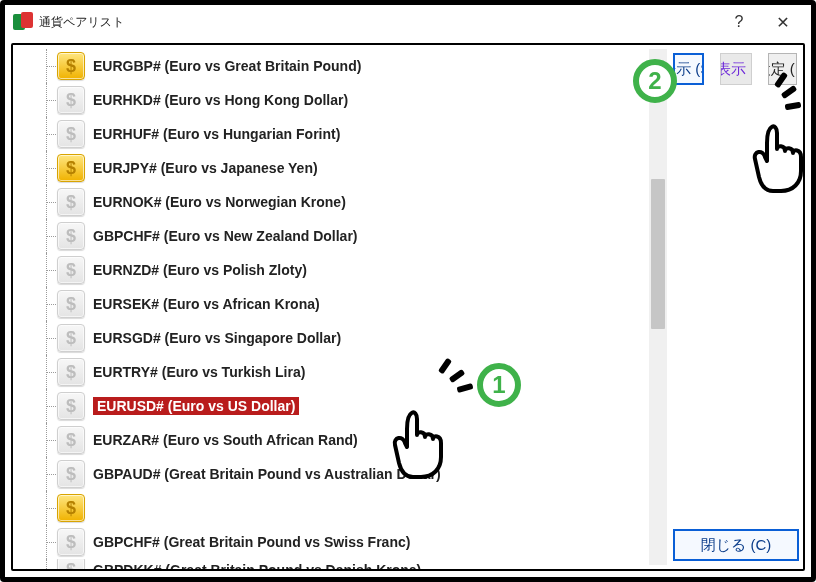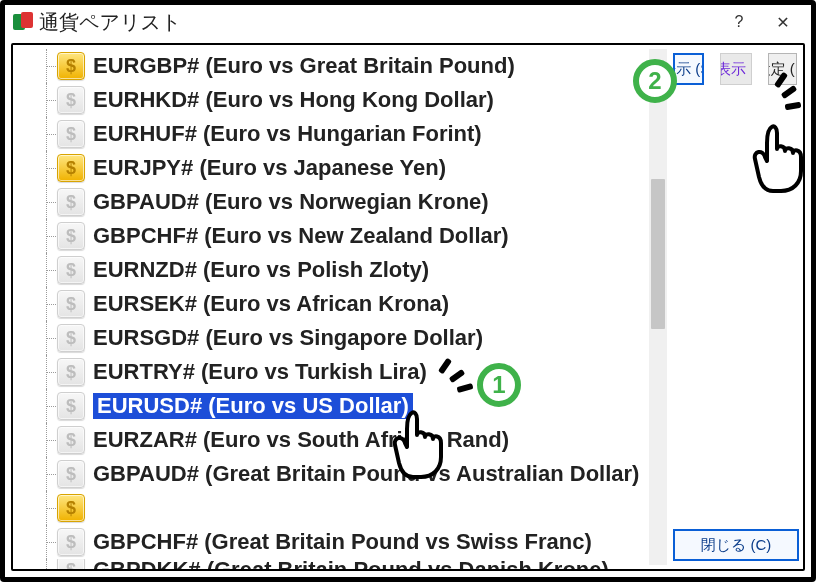--- a/index.html
+++ b/index.html
@@ -21,21 +21,21 @@
     display: flex;
     align-items: center;
     padding: 0 6px 0 8px;
     background: #fff;
     border-bottom: 0;
   }
   .titlebar .title {
     display: flex;
     align-items: center;
     gap: 6px;
-    font-size: 20px;
+    font-size: 12px;
     color: #222;
   }
   .title-icon {
     width: 20px; height: 20px;
     display: inline-flex;
     position: relative;
   }
   .title-icon .cyl {
     position: absolute;
     width: 12px; height: 16px;
@@ -170,27 +170,27 @@
     background: linear-gradient(#ffe680, #f0b200);
     color: #b58100;
     border-color: #d9a400;
   }
   .pair-icon.grey {
     background: linear-gradient(#f7f7f7, #e4e4e4);
     color: #bdbdbd;
     border-color: #cfcfcf;
   }
   .row .label {
-    font-size: 22px;
+    font-size: 14px;
     font-weight: 700;
     color: #222;
     white-space: nowrap;
   }
   .row.selected .label-box {
-    background: #1d4ed8;
+    background: #b91c1c;
     color: #fff;
     padding: 0 4px;
   }
   .row.selected .label { color: #fff; }
   .row:last-child { height: 22px; overflow:hidden; }
 
   
   .circ {
     position: absolute;
     width: 44px; height: 44px;
@@ -260,21 +260,21 @@
                 <span class="label-box"><span class="label">EURHUF#  (Euro vs Hungarian Forint)</span></span>
               </div>
               <div class="row">
                 <span class="tree-line"></span>
                 <span class="pair-icon gold">$</span>
                 <span class="label-box"><span class="label">EURJPY#  (Euro vs Japanese Yen)</span></span>
               </div>
               <div class="row">
                 <span class="tree-line"></span>
                 <span class="pair-icon grey">$</span>
-                <span class="label-box"><span class="label">GBPAUD#  (Euro vs Norwegian Krone)</span></span>
+                <span class="label-box"><span class="label">EURNOK#  (Euro vs Norwegian Krone)</span></span>
               </div>
               <div class="row">
                 <span class="tree-line"></span>
                 <span class="pair-icon grey">$</span>
                 <span class="label-box"><span class="label">GBPCHF#  (Euro vs New Zealand Dollar)</span></span>
               </div>
               <div class="row">
                 <span class="tree-line"></span>
                 <span class="pair-icon grey">$</span>
                 <span class="label-box"><span class="label">EURNZD#  (Euro vs Polish Zloty)</span></span>

